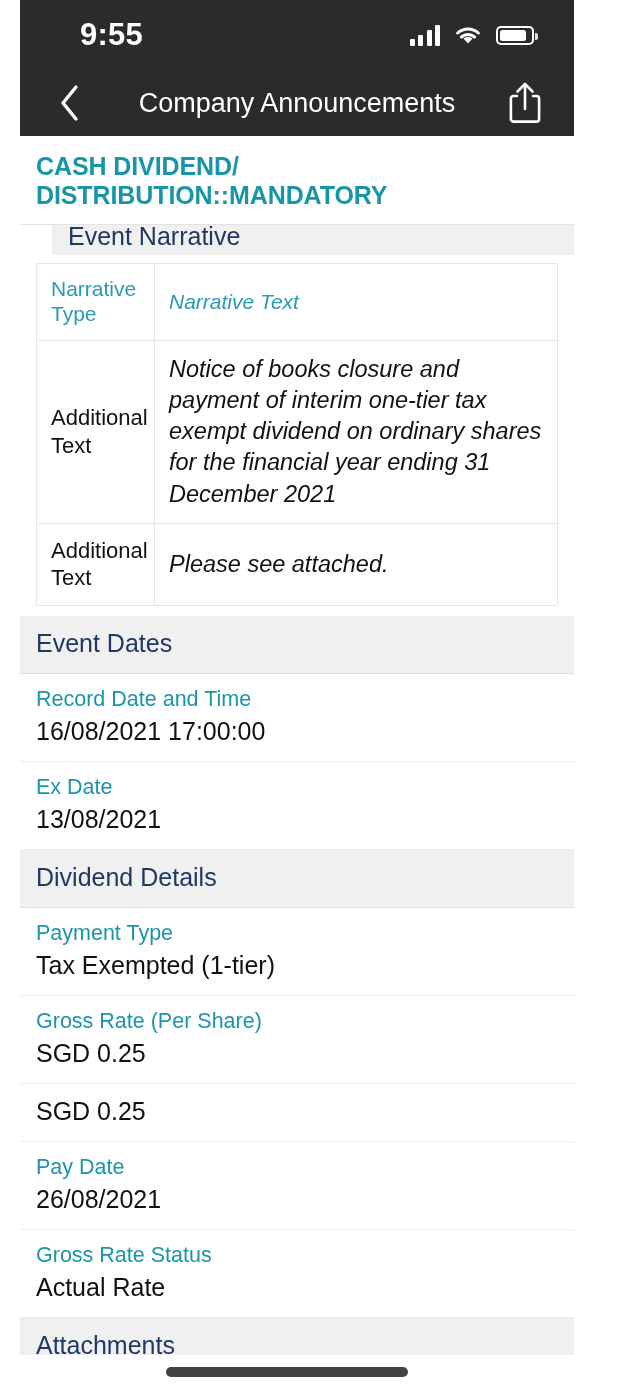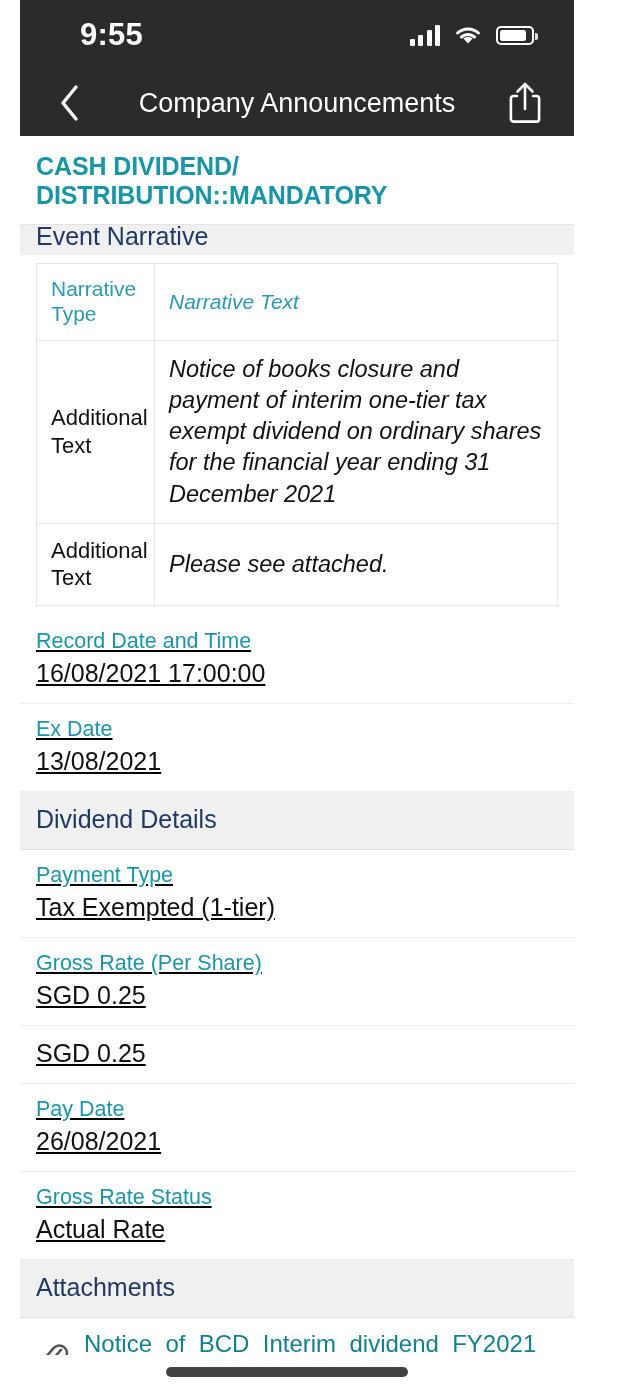--- a/index.html
+++ b/index.html
@@ -49,35 +49,35 @@
     padding:16px 16px 14px 16px; background:#fff;
     color:#1895a6; font-size:25px; font-weight:700; letter-spacing:-0.1px;
     border-bottom:1px solid #e3e3e3;
   }
 
   .section-head {
     background:#f0f0f0; color:#1f3864;
     font-size:25px; padding:13px 16px 15px 16px;
     border-bottom:1px solid #e0e0e0;
   }
-  .section-head.clipped { padding-top:0; height:30px; line-height:22px; overflow:hidden; border-bottom:none; }
+  .section-head.clipped { padding-top:0; height:30px; line-height:22px; overflow:hidden; border-bottom:none;margin-left:32px; }
 
   
   .tbl-wrap { padding:8px 16px 10px 16px; background:#fff; }
   table.narrative { width:100%; border-collapse:collapse; table-layout:fixed; }
   table.narrative td { border:1px solid #e6e6e6; vertical-align:middle; }
   table.narrative td.col-type { width:118px; padding:13px 14px; }
   table.narrative td.col-text { padding:13px 14px;font-style:italic; }
   .th-type { color:#2a9ab0; font-size:21px; line-height:1.18; }
   .th-text { color:#2a9ab0; font-size:21px; }
   .cell-type { color:#111; font-size:22px; line-height:1.25; }
   .cell-text { color:#111; font-size:23.5px; line-height:1.33; }
 
   
-  .field { padding:13px 16px 15px 16px; background:#fff; border-bottom:1px solid #ededed;text-decoration:underline; }
+  .field { padding:13px 16px 15px 16px; background:#fff; border-bottom:1px solid #ededed; }
   .field .lbl { color:#1b95aa; font-size:21.5px; margin-bottom:5px; }
   .field .val { color:#111; font-size:25px; }
 
   
   .attach-row { display:flex; align-items:center; gap:14px; padding:12px 16px 12px 16px; background:#fff; }
   .clip { flex:0 0 34px; width:34px; height:36px; display:flex; align-items:center; justify-content:center; }
   .attach-link { color:#12818f; font-size:24px; text-decoration:underline; text-underline-offset:3px; word-break:break-all; }
 
   
   .home-bar { position:absolute; left:0; right:0; bottom:0; height:34px; background:#fff; display:flex; align-items:center; justify-content:center; }
@@ -156,20 +156,21 @@
             <div class="cell-type">Additional Text</div>
           </td>
           <td class="col-text">
             <div class="cell-text">Please see attached.</div>
           </td>
         </tr>
       </tbody>
         </table>
     </div>
 
+    <div class="section-head">Event Dates</div>
 
     <div class="field">
       <div class="lbl">Record Date and Time</div>
       <div class="val">16/08/2021 17:00:00</div>
     </div>
     <div class="field">
       <div class="lbl">Ex Date</div>
       <div class="val">13/08/2021</div>
     </div>
 

